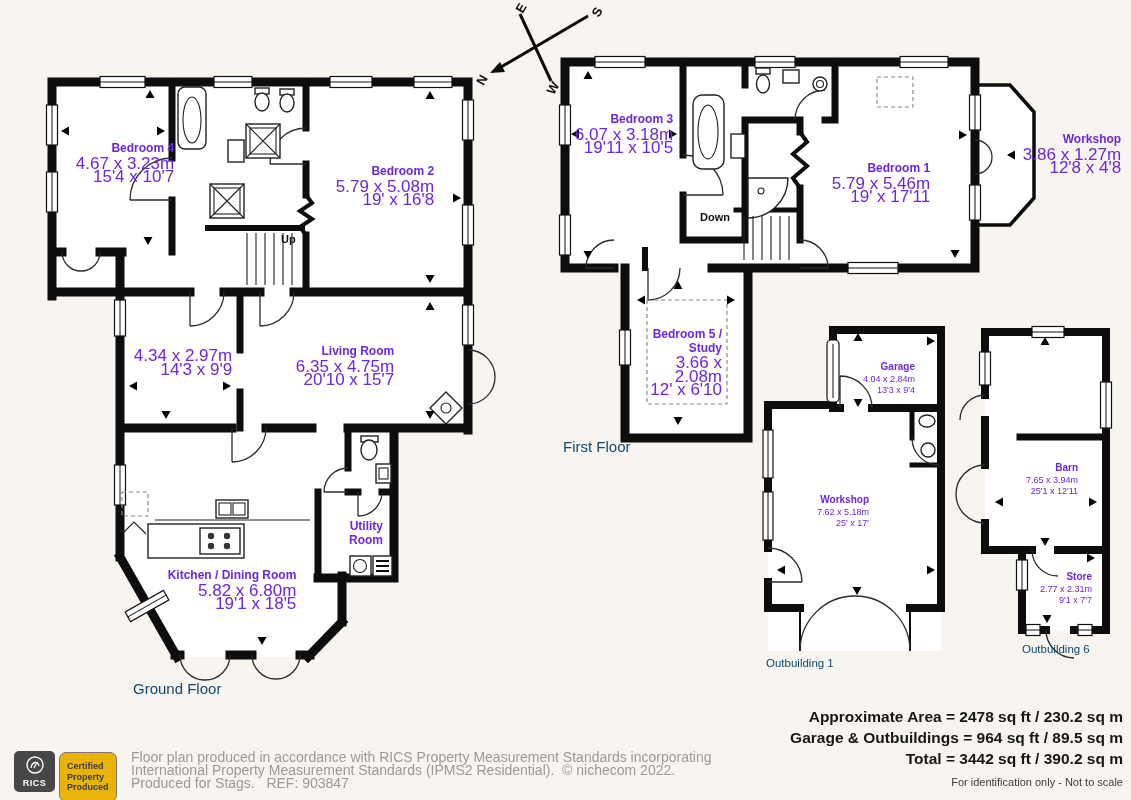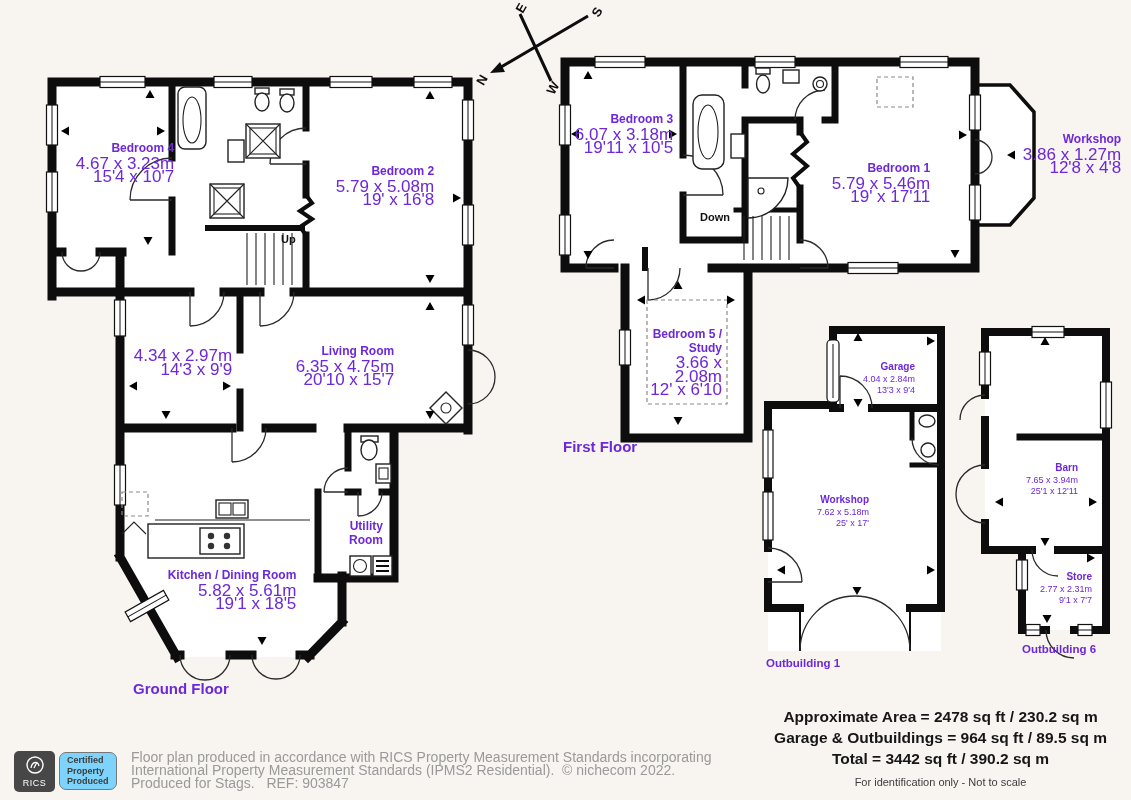--- a/index.html
+++ b/index.html
@@ -27,33 +27,33 @@
   .cmp{stroke:#0d0d0d;stroke-width:3;fill:none}
   
   .rl{position:absolute;transform:translate(-50%,-50%);text-align:right;
       color:#6d28d9;white-space:nowrap;line-height:13.5px}
   .rl .rn{font-weight:bold;font-size:12px;margin-bottom:1px}
   .rl .rd{font-size:17px}
   .rl.small .rn{font-size:10px;margin-bottom:0}
   .rl.small .rd{font-size:9px;line-height:11.5px}
   .rl.wrap{white-space:normal;width:88px}
   .rl.wrap2{white-space:normal;width:62px}
-  .ftitle{position:absolute;font-weight:bold;font-size:15px;color:#6d28d9}
+  .ftitle{position:absolute;font-weight:normal;font-size:15px;color:#0c4a6e}
   .ftitle.sm{font-size:11.5px}
   .dirlabel{position:absolute;font-weight:bold;font-size:11px;color:#111}
   .cl{position:absolute;font-weight:bold;font-size:13px;color:#0d0d0d;
       transform:translate(-50%,-50%) rotate(-60deg)}
-  #summary{position:absolute;right:24px;top:706px;text-align:center;
+  #summary{position:absolute;right:8px;top:706px;text-align:right;
            font-weight:bold;font-size:15.5px;color:#161616;line-height:21px}
   #summary .note{font-size:11px;font-weight:normal;color:#3d3d3d;margin-top:3px}
   #rics-logo{position:absolute;left:14px;top:751px;width:41px;height:41px;
              background:#474747;border-radius:5px;color:#fff;text-align:center}
-  #rics-logo .rics-text{font-size:9px;font-weight:normal;letter-spacing:.5px;margin-top:-2px}
+  #rics-logo .rics-text{font-size:9px;font-weight:bold;letter-spacing:.5px;margin-top:-2px}
   #badge{position:absolute;left:59px;top:752px;border:1.5px solid #787878;border-radius:7px;
-         padding:2px 7px;font-size:9px;font-weight:bold;color:#3c3c3c;line-height:10.5px;background:#7dd3fc}
+         padding:8px 7px;font-size:9px;font-weight:bold;color:#3c3c3c;line-height:10.5px;background:#eab308}
   #disclaimer{position:absolute;left:131px;top:751px;font-size:14px;color:#9a9a9a;line-height:13px}
 </style>
 </head>
 <body>
 
 <div id="stage">
 
 <svg id="plan" width="1131" height="800" viewBox="0 0 1131 800">
   <defs>
     <path id="arw" d="M0,-5 L4.5,3 L-4.5,3 Z"></path>
@@ -324,21 +324,21 @@
   <div class="rd">4.34 x 2.97m</div>
   <div class="rd">14'3 x 9'9</div>
 </div>
 <div class="rl" style="left:345px;top:366px">
   <div class="rn">Living Room</div>
   <div class="rd">6.35 x 4.75m</div>
   <div class="rd">20'10 x 15'7</div>
 </div>
 <div class="rl" style="left:232px;top:590px">
   <div class="rn">Kitchen / Dining Room</div>
-  <div class="rd">5.82 x 5.61m</div>
+  <div class="rd">5.82 x 6.80m</div>
   <div class="rd">19'1 x 18'5</div>
 </div>
 <div class="rl wrap2" style="left:352px;top:534px">
   <div class="rn">Utility Room</div>
 </div>
 <div class="dirlabel" style="left:281px;top:233px">Up</div>
 <div class="ftitle" style="left:133px;top:680px">Ground Floor</div>
 
 <div class="rl" style="left:624px;top:134px">
   <div class="rn">Bedroom 3</div>

